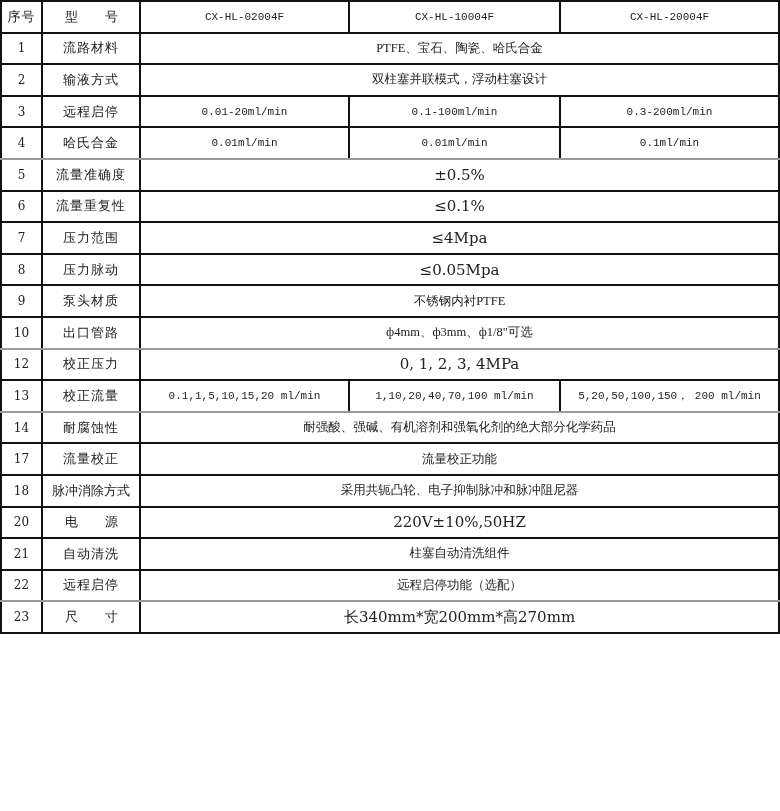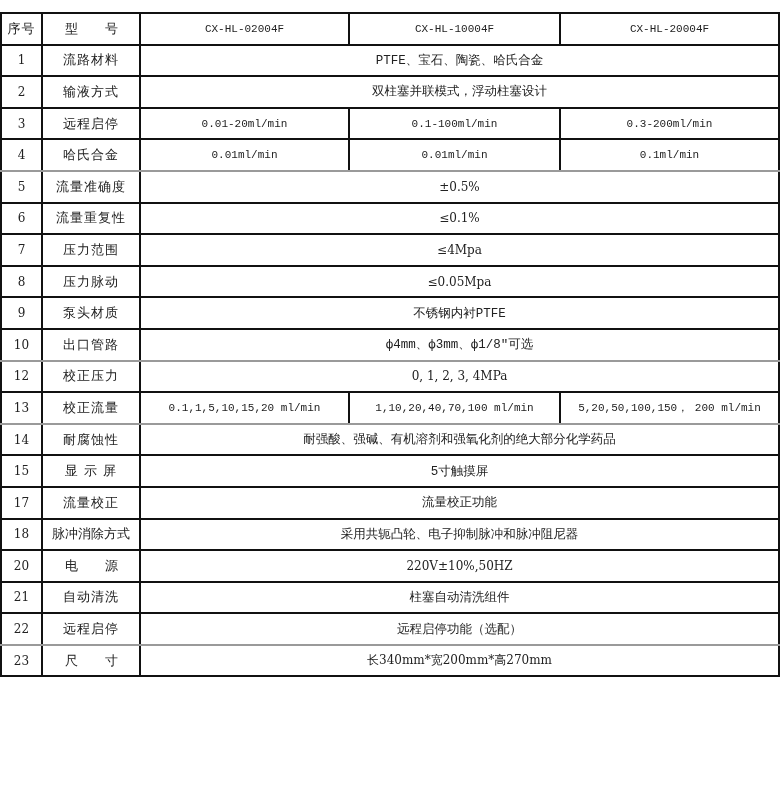--- a/index.html
+++ b/index.html
@@ -1,39 +1,39 @@
 <!DOCTYPE html>
 <html><head>
 <meta charset="utf-8">
 <style>
   html, body { margin: 0; padding: 0; background: #ffffff; }
   body { width: 780px; height: 811px; overflow: hidden; }
   table.spec {
-    position: absolute; left: 0; top: 12px;
+    position: absolute; left: 0; top: 0;
     border-collapse: collapse;
     width: 778px;
     table-layout: fixed;
     font-family: "DejaVu Serif", "Liberation Serif", serif;
     font-size: 12.5px;
     color: #222;
   }
   table.spec td {
     border: 2px solid #111;
     text-align: center;
     vertical-align: middle;
     height: 29.6px;
     padding: 0;
     white-space: nowrap;
     overflow: hidden;
   }
   table.spec tr.alt td { border-bottom-color: #9a9a9a; }
   td.num { font-size: 12px; }
   td.lbl { font-family: "DejaVu Sans", "Liberation Sans", sans-serif; font-size: 13px; letter-spacing: 1px; }
-  td.mono { font-family: "DejaVu Serif", "Liberation Serif", serif; font-size: 12px; }
-  td.sans { font-family: Liberation Mono, monospace; font-size: 12.5px; }
+  td.mono { font-family: "DejaVu Serif", "Liberation Serif", serif; font-size: 15px; }
+  td.sans { font-family: Liberation Serif, serif; font-size: 12.5px; }
   td.hdr-model { font-family: "Liberation Mono", "DejaVu Sans Mono", monospace; font-size: 11px; }
   .spread { display: flex; justify-content: space-between; padding: 0 20px 0 22px; }
 </style>
 </head>
 <body>
 
 <table class="spec">
   <colgroup>
     <col style="width:41px">
     <col style="width:98px">
@@ -120,25 +120,20 @@
       <td class="hdr-model">0.1,1,5,10,15,20 ml/min</td>
       <td class="hdr-model">1,10,20,40,70,100 ml/min</td>
       <td class="hdr-model">5,20,50,100,150， 200 ml/min</td>
     </tr>
     <tr>
       <td class="num">14</td>
       <td class="lbl">耐腐蚀性</td>
       <td colspan="3" class="sans">耐强酸、强碱、有机溶剂和强氧化剂的绝大部分化学药品</td>
     </tr>
     <tr>
-      <td class="num">15</td>
-      <td class="lbl">显 示 屏</td>
-      <td colspan="3" class="sans">5寸触摸屏</td>
-    </tr>
-    <tr>
       <td class="num">17</td>
       <td class="lbl">流量校正</td>
       <td colspan="3" class="sans">流量校正功能</td>
     </tr>
     <tr>
       <td class="num">18</td>
       <td class="lbl" style="letter-spacing:0">脉冲消除方式</td>
       <td colspan="3" class="sans">采用共轭凸轮、电子抑制脉冲和脉冲阻尼器</td>
     </tr>
     <tr>

